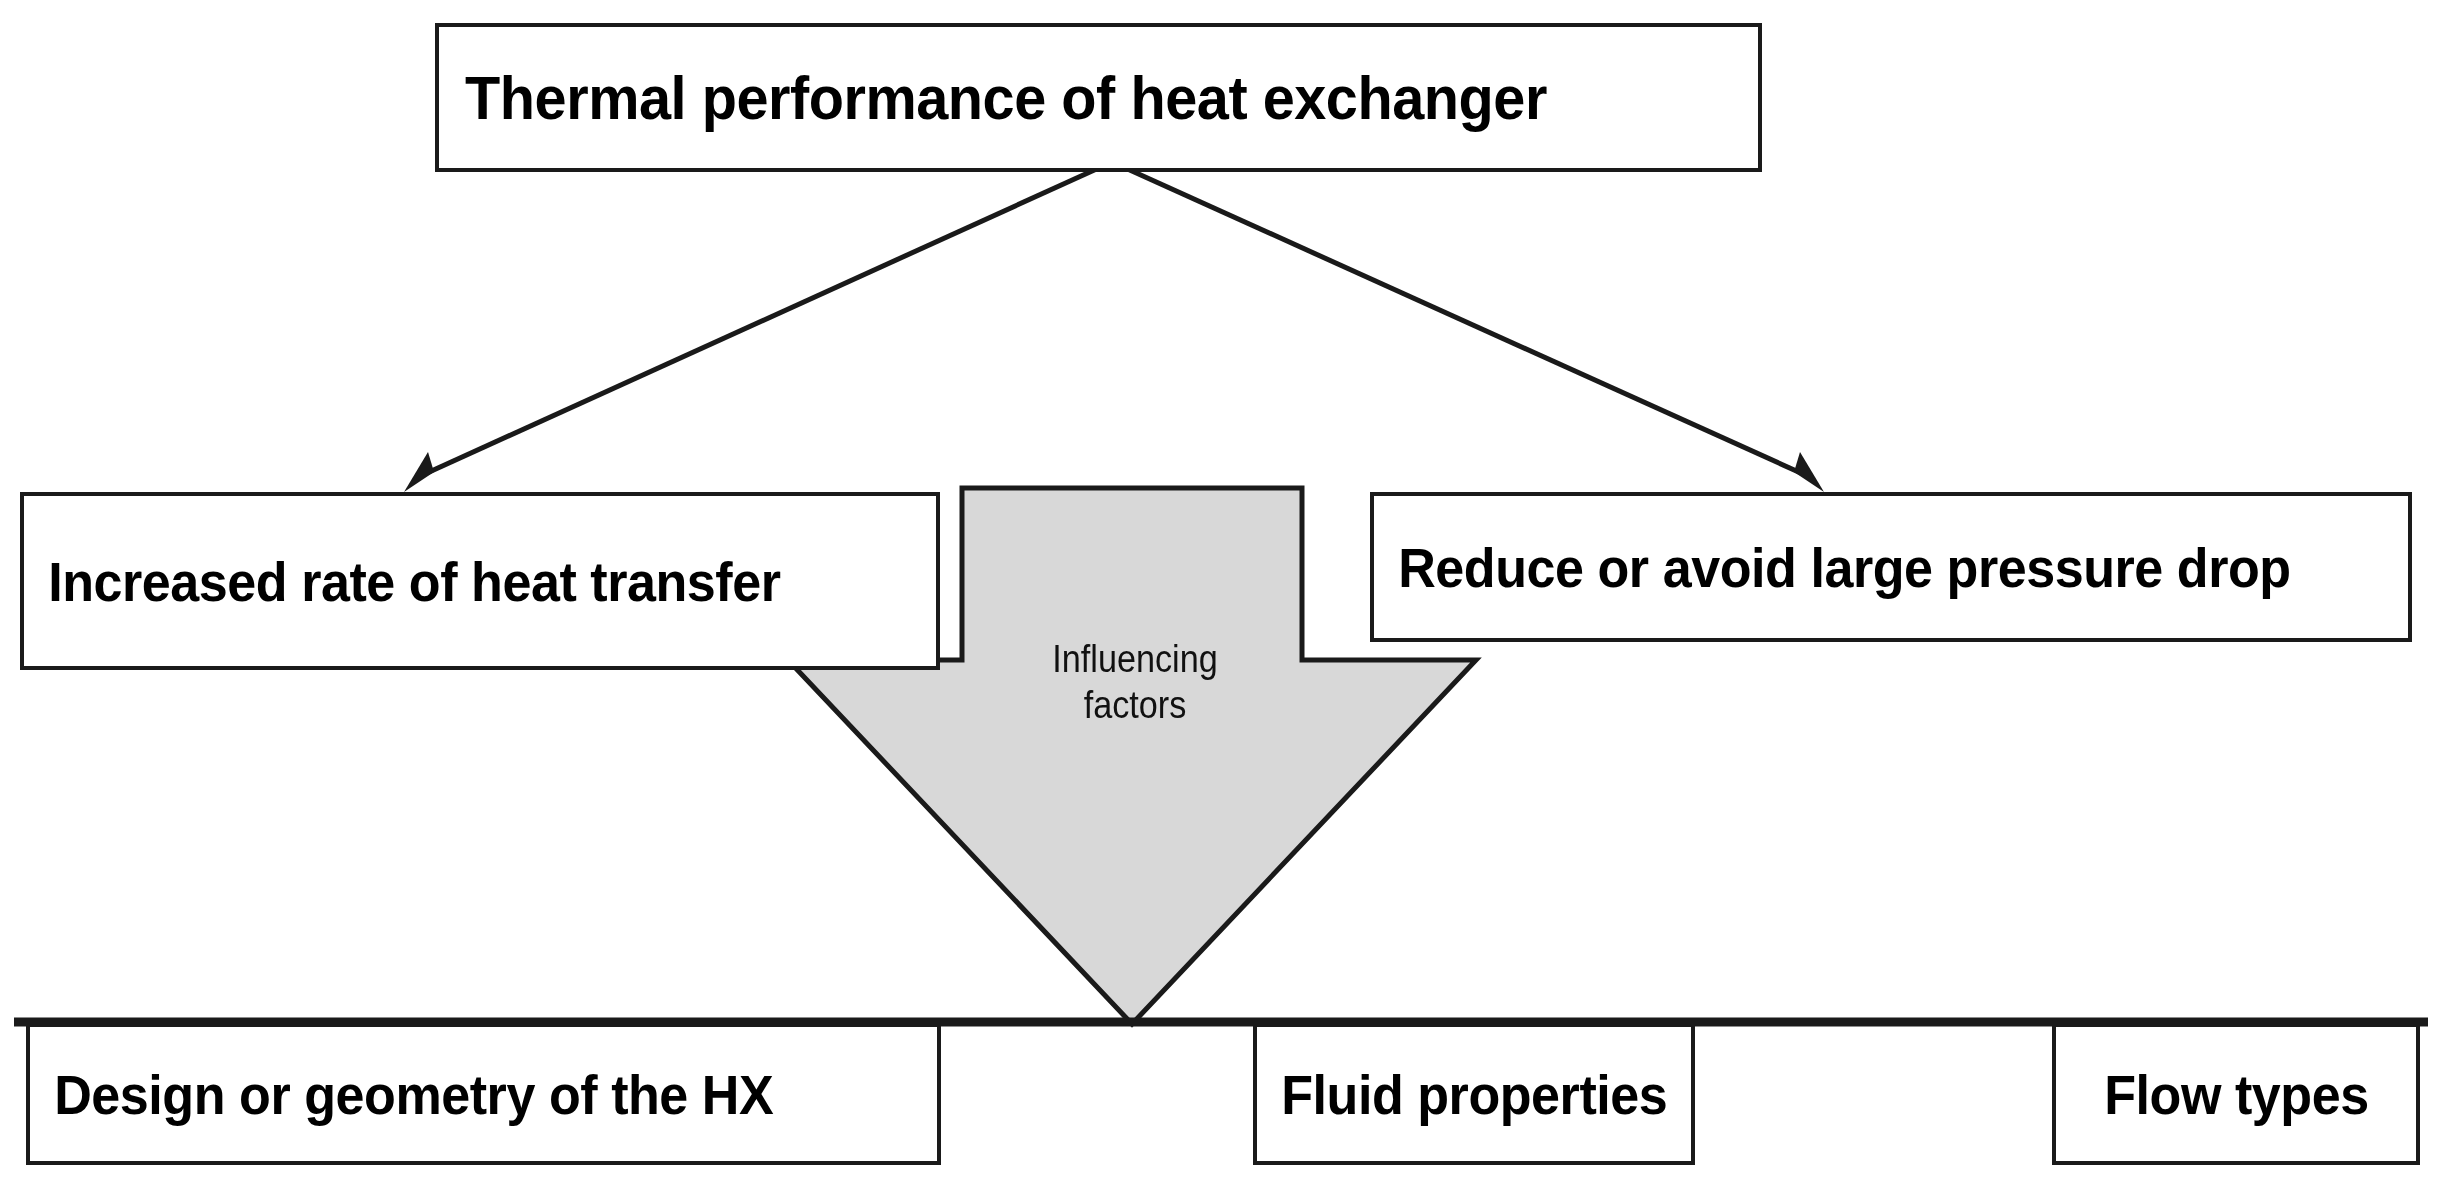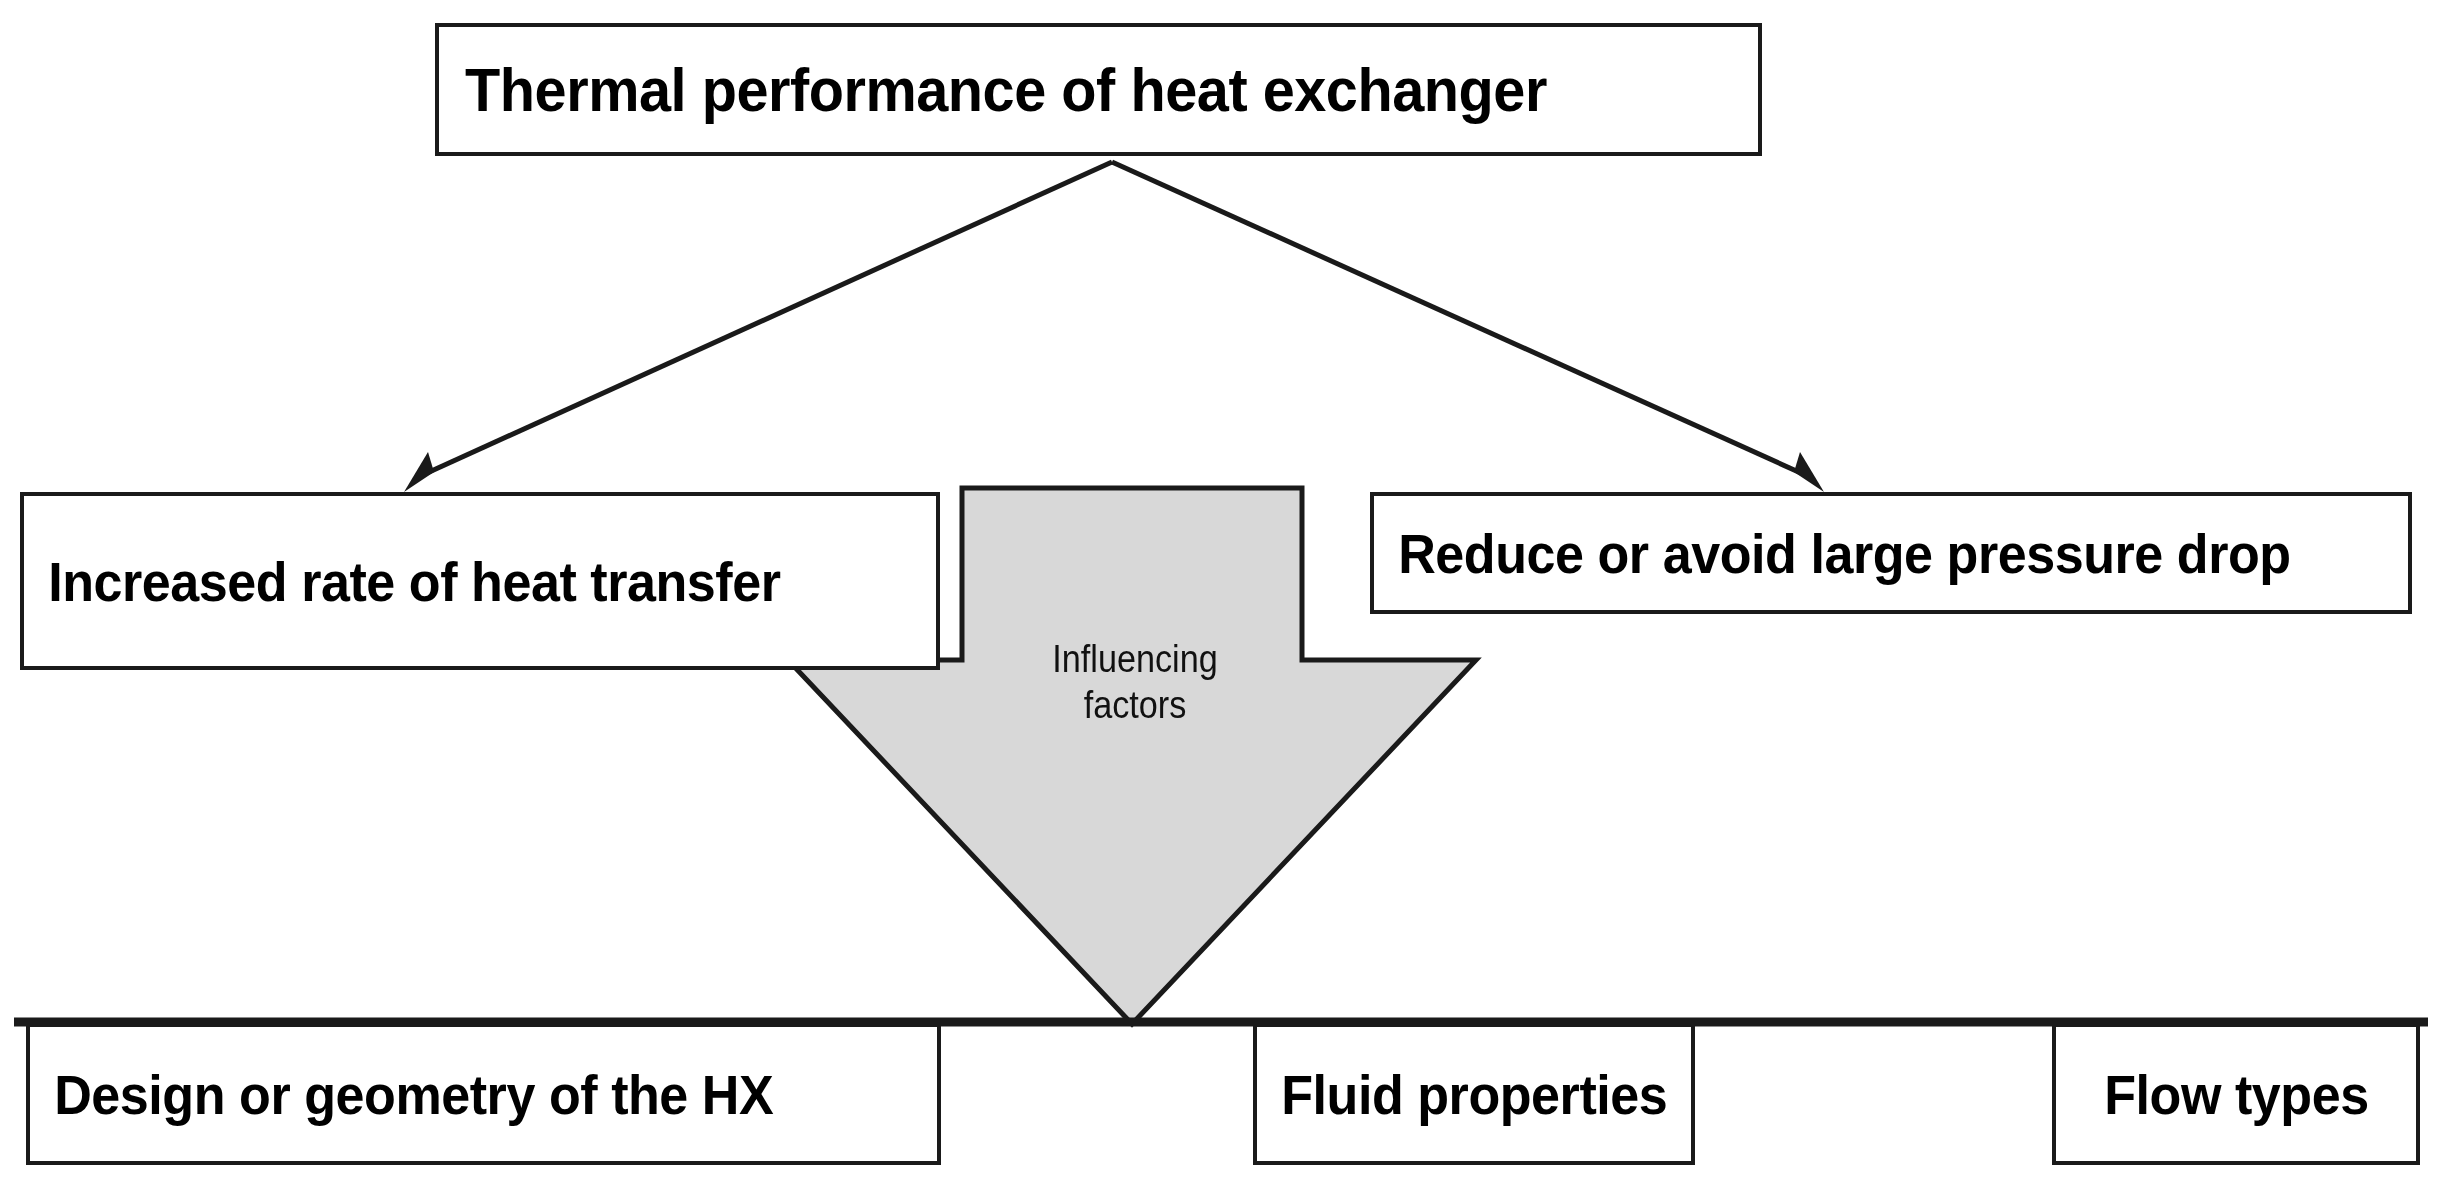--- a/index.html
+++ b/index.html
@@ -46,27 +46,27 @@
     text-align: center;
     font-family: "Liberation Sans", sans-serif;
     font-weight: normal;
     color: #111111;
     line-height: 1.22;
     white-space: pre-line;
     transform: scaleX(0.9);
   }
 
   
-  #box-top          { left: 435px;  top: 23px;   width: 1327px; height: 133px; }
+  #box-top          { left: 435px;  top: 23px;   width: 1327px; height: 149px; }
   #box-top .node-label      { font-size: 62px; padding-left: 28px; }
 
   #box-heat-transfer{ left: 20px;   top: 492px;  width: 920px;  height: 178px; }
   #box-heat-transfer .node-label { font-size: 56px; padding-left: 26px; }
 
-  #box-pressure-drop{ left: 1370px; top: 492px;  width: 1042px; height: 122px; }
+  #box-pressure-drop{ left: 1370px; top: 492px;  width: 1042px; height: 150px; }
   #box-pressure-drop .node-label { font-size: 56px; padding-left: 26px; }
 
   #box-design       { left: 20px;   top: 1023px; width: 915px;  height: 142px; margin-left: 6px; }
   #box-design .node-label   { font-size: 56px; padding-left: 26px; }
 
   #box-fluid        { left: 1253px; top: 1023px; width: 442px;  height: 142px; }
   #box-fluid .node-label    { font-size: 56px; padding-left: 26px; }
 
   #box-flow         { left: 2052px; top: 1023px; width: 368px;  height: 142px; padding-left: 24px; }
   #box-flow .node-label     { font-size: 56px; padding-left: 26px; }

